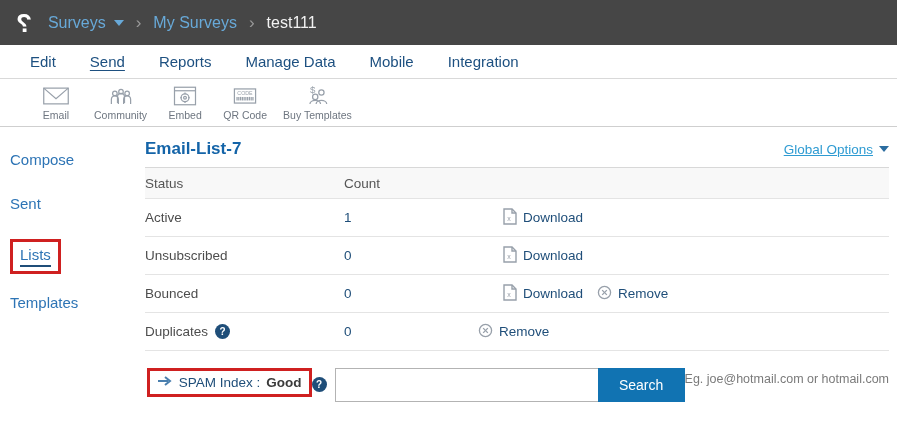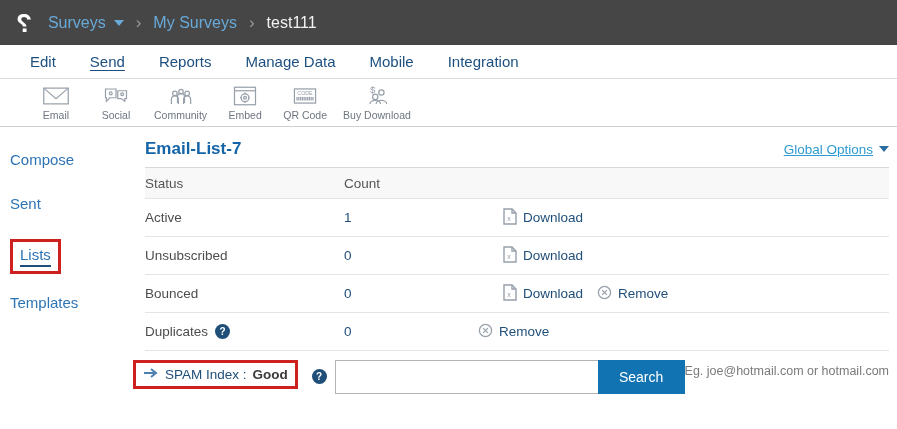--- a/index.html
+++ b/index.html
@@ -55,21 +55,21 @@
   .c-count  { width:135px; font-size:13.5px; color:#1f4e79; }
   .c-actions{ flex:1; display:flex; align-items:center; gap:14px; }
   .trow.head .c-status, .trow.head .c-count { color:#555; }
   .action-link { display:flex; align-items:center; gap:6px; font-size:13.5px; color:#1f4e79; cursor:pointer; }
   .help-badge { display:inline-flex; width:15px; height:15px; border-radius:50%; background:#1f4e79;
                 color:#fff; font-size:10px; font-weight:700; align-items:center; justify-content:center;
                 margin-left:7px; cursor:pointer; }
   .shift-left { margin-left:-25px; }
 
   
-  .bottom-row { display:flex; justify-content:space-between; align-items:flex-start; margin-top:9px; }
+  .bottom-row { display:flex; justify-content:flex-end; align-items:flex-start; margin-top:17px; }
   .spam-wrap { margin-left:-12px; }
   .spam-inner { display:flex; align-items:center; gap:6px; font-size:13.5px; }
   .spam-label { color:#1f4e79; }
   .spam-value { color:#3a3a3a; font-weight:700; }
   .search-area { display:flex; align-items:flex-start; }
   .search-help { margin:9px 8px 0 0; }
   .search-col { display:flex; flex-direction:row; }
   .search-line { display:flex; }
   .search-input { width:263px; height:34px; border:1px solid #b3b3b3; border-right:none;
                   font-size:13px; padding:0 8px; outline:none; }
@@ -106,31 +106,20 @@
   <div class="tool">
     <span>
       <svg width="28" height="22" viewBox="0 0 32 24" class="ticon">
         <rect x="2" y="3" width="28" height="18"></rect>
         <polyline points="2,3 16,15 30,3"></polyline>
       </svg>
     </span>
     <span class="tlabel">Email</span>
   </div>
 
-  <div class="tool">
-    <span>
-      <svg width="28" height="22" viewBox="0 0 32 24" class="ticon">
-        <path d="M4 4 h12 v10 h-7 l-4 4 v-4 h-1 z"></path>
-        <path d="M18 6 h10 v9 h-2 v3 l-4 -3 h-4 z"></path>
-        <circle cx="10" cy="9" r="1.6"></circle>
-        <circle cx="23" cy="10" r="1.6"></circle>
-      </svg>
-    </span>
-    <span class="tlabel">Social</span>
-  </div>
 
   <div class="tool">
     <span>
       <svg width="28" height="22" viewBox="0 0 32 24" class="ticon">
         <circle cx="9" cy="9" r="2.6"></circle>
         <circle cx="16" cy="7" r="2.6"></circle>
         <circle cx="23" cy="9" r="2.6"></circle>
         <path d="M5 21 v-5 a4 4 0 0 1 8 0 v5"></path>
         <path d="M12 20 v-7 a4 4 0 0 1 8 0 v7"></path>
         <path d="M19 21 v-5 a4 4 0 0 1 8 0 v5"></path>
@@ -178,21 +167,21 @@
   <div class="tool">
     <span>
       <svg width="30" height="22" viewBox="0 0 34 24" class="ticon">
         <text x="12" y="9" text-anchor="middle" font-size="11" fill="#98a0aa" stroke="none" font-family="Liberation Sans, sans-serif">$</text>
         <circle cx="22" cy="8" r="3"></circle>
         <circle cx="15" cy="13" r="3"></circle>
         <path d="M16 21 a6 4 0 0 1 12 0"></path>
         <path d="M9 21 a6 4 0 0 1 12 0"></path>
       </svg>
     </span>
-    <span class="tlabel">Buy Download</span>
+    <span class="tlabel">Buy Templates</span>
   </div>
 </div>
 
 <div class="content">
 
   <div class="sidebar">
     <div class="side-item">
       <span class="inner">Compose</span>
     </div>
     <div class="side-item">

